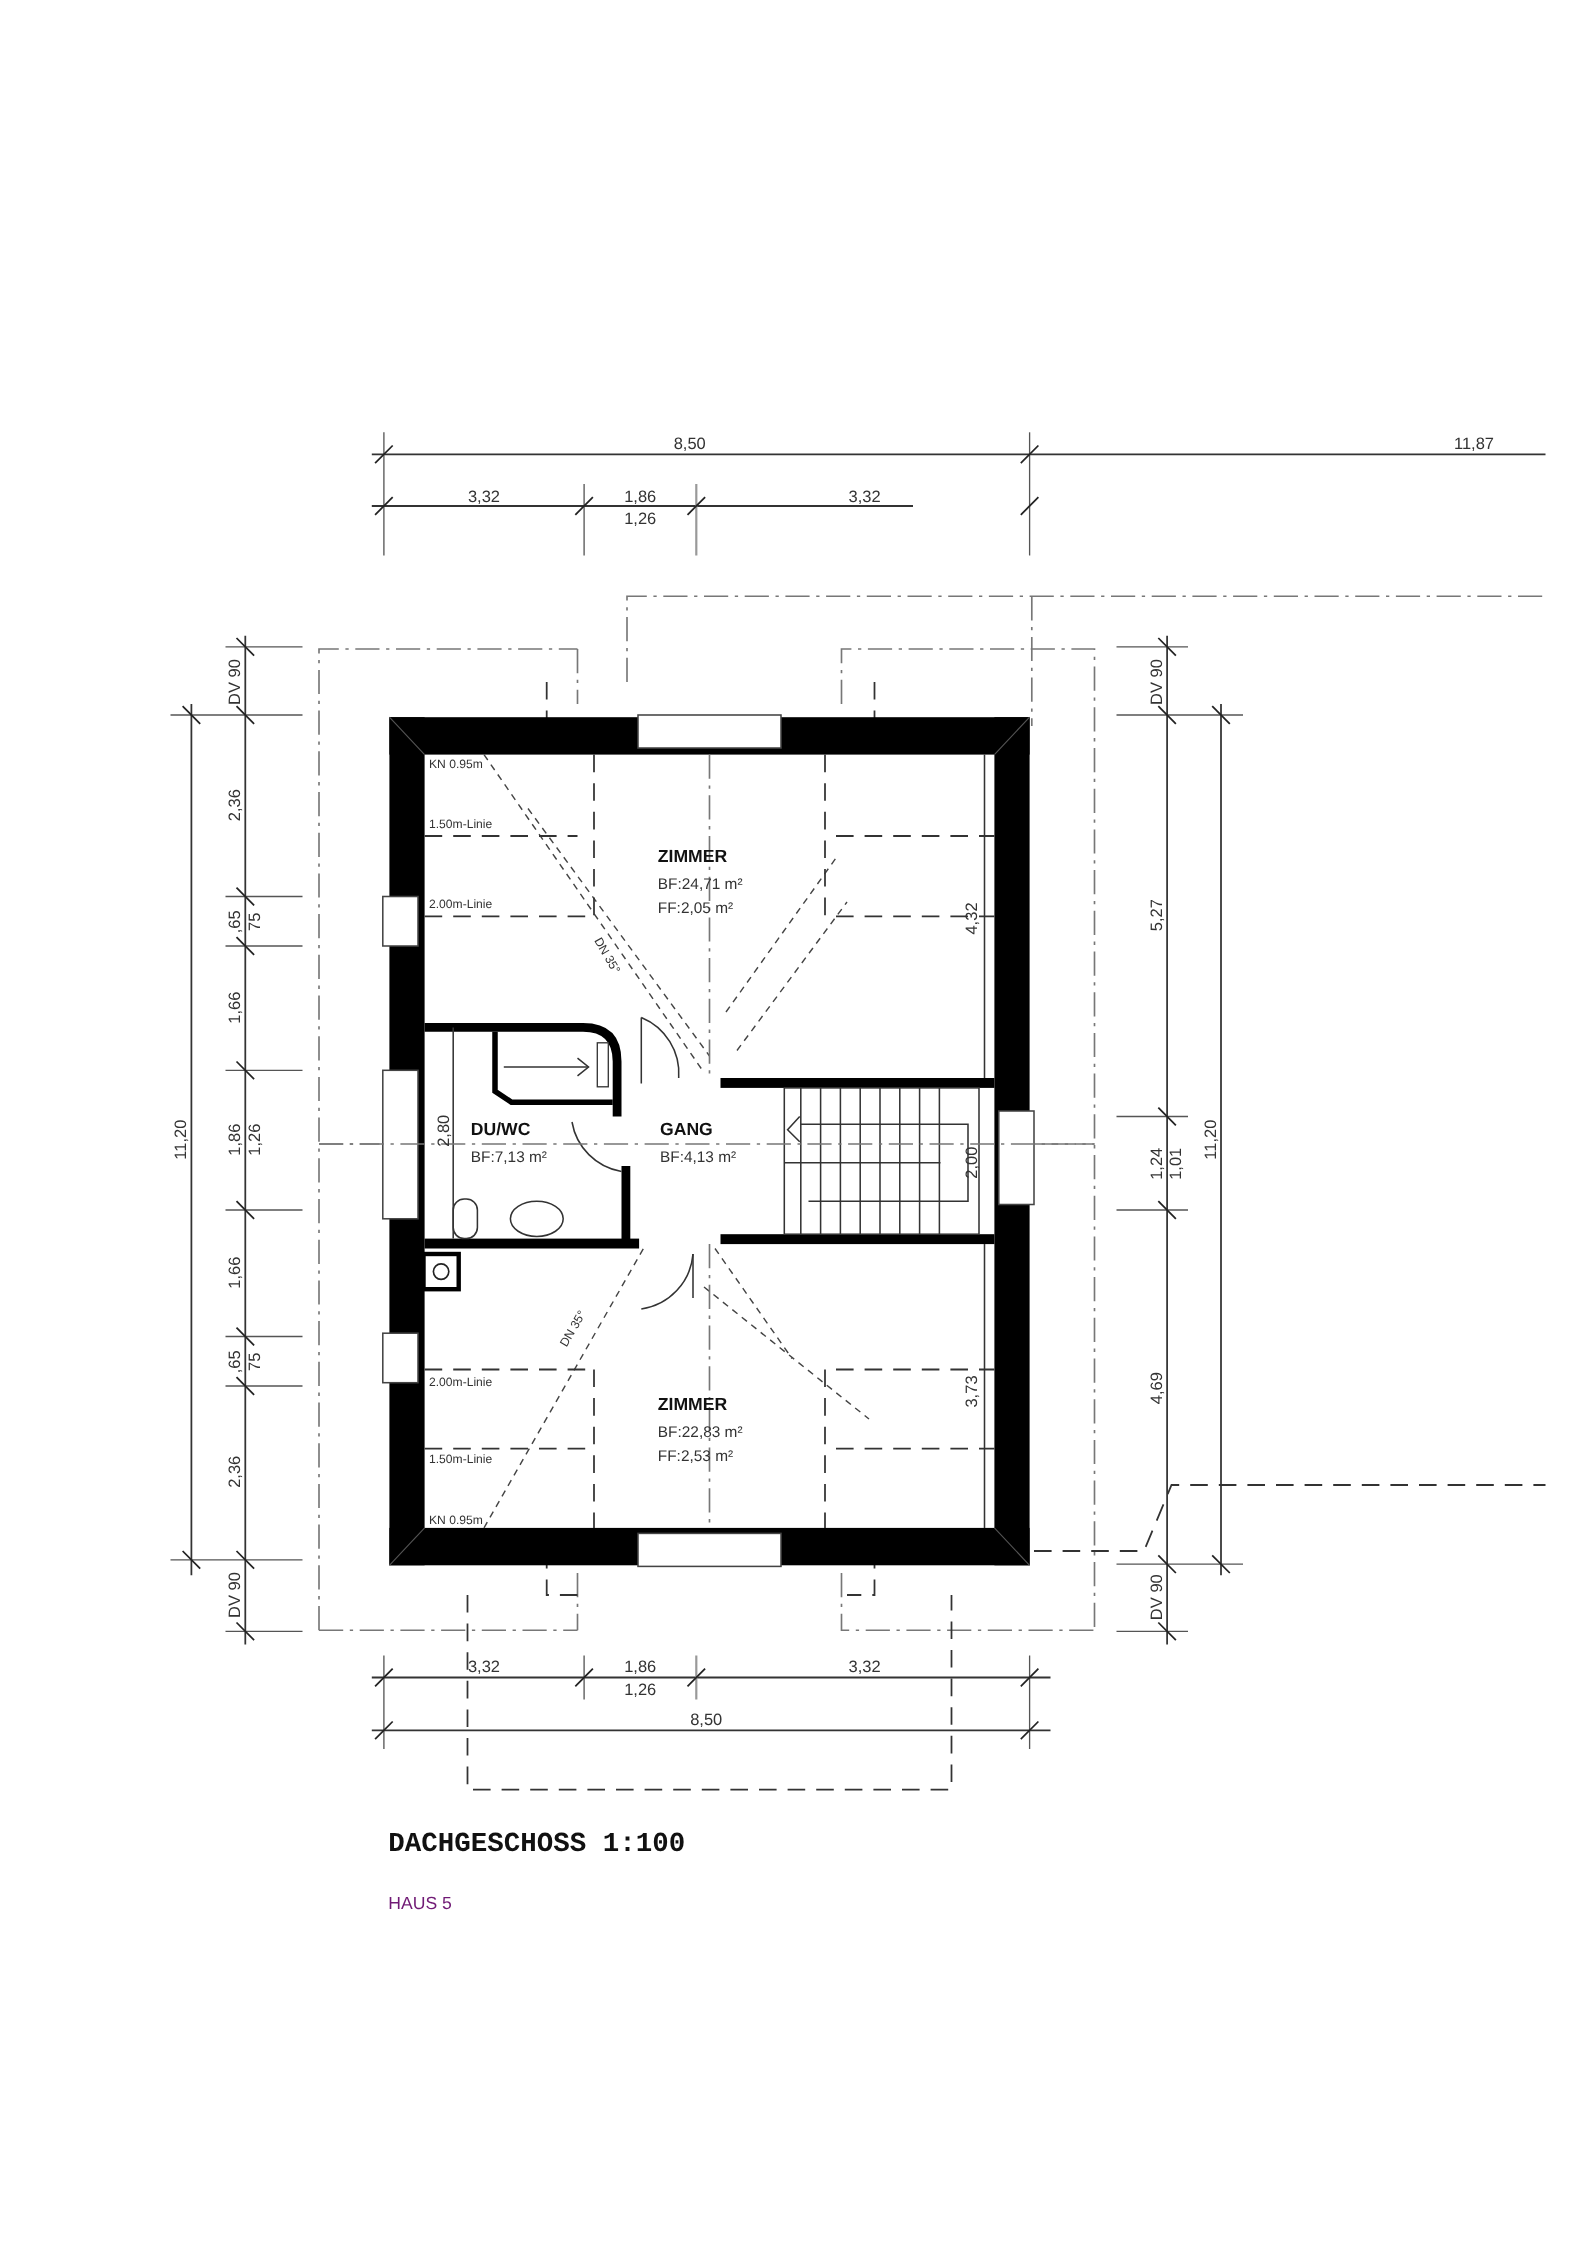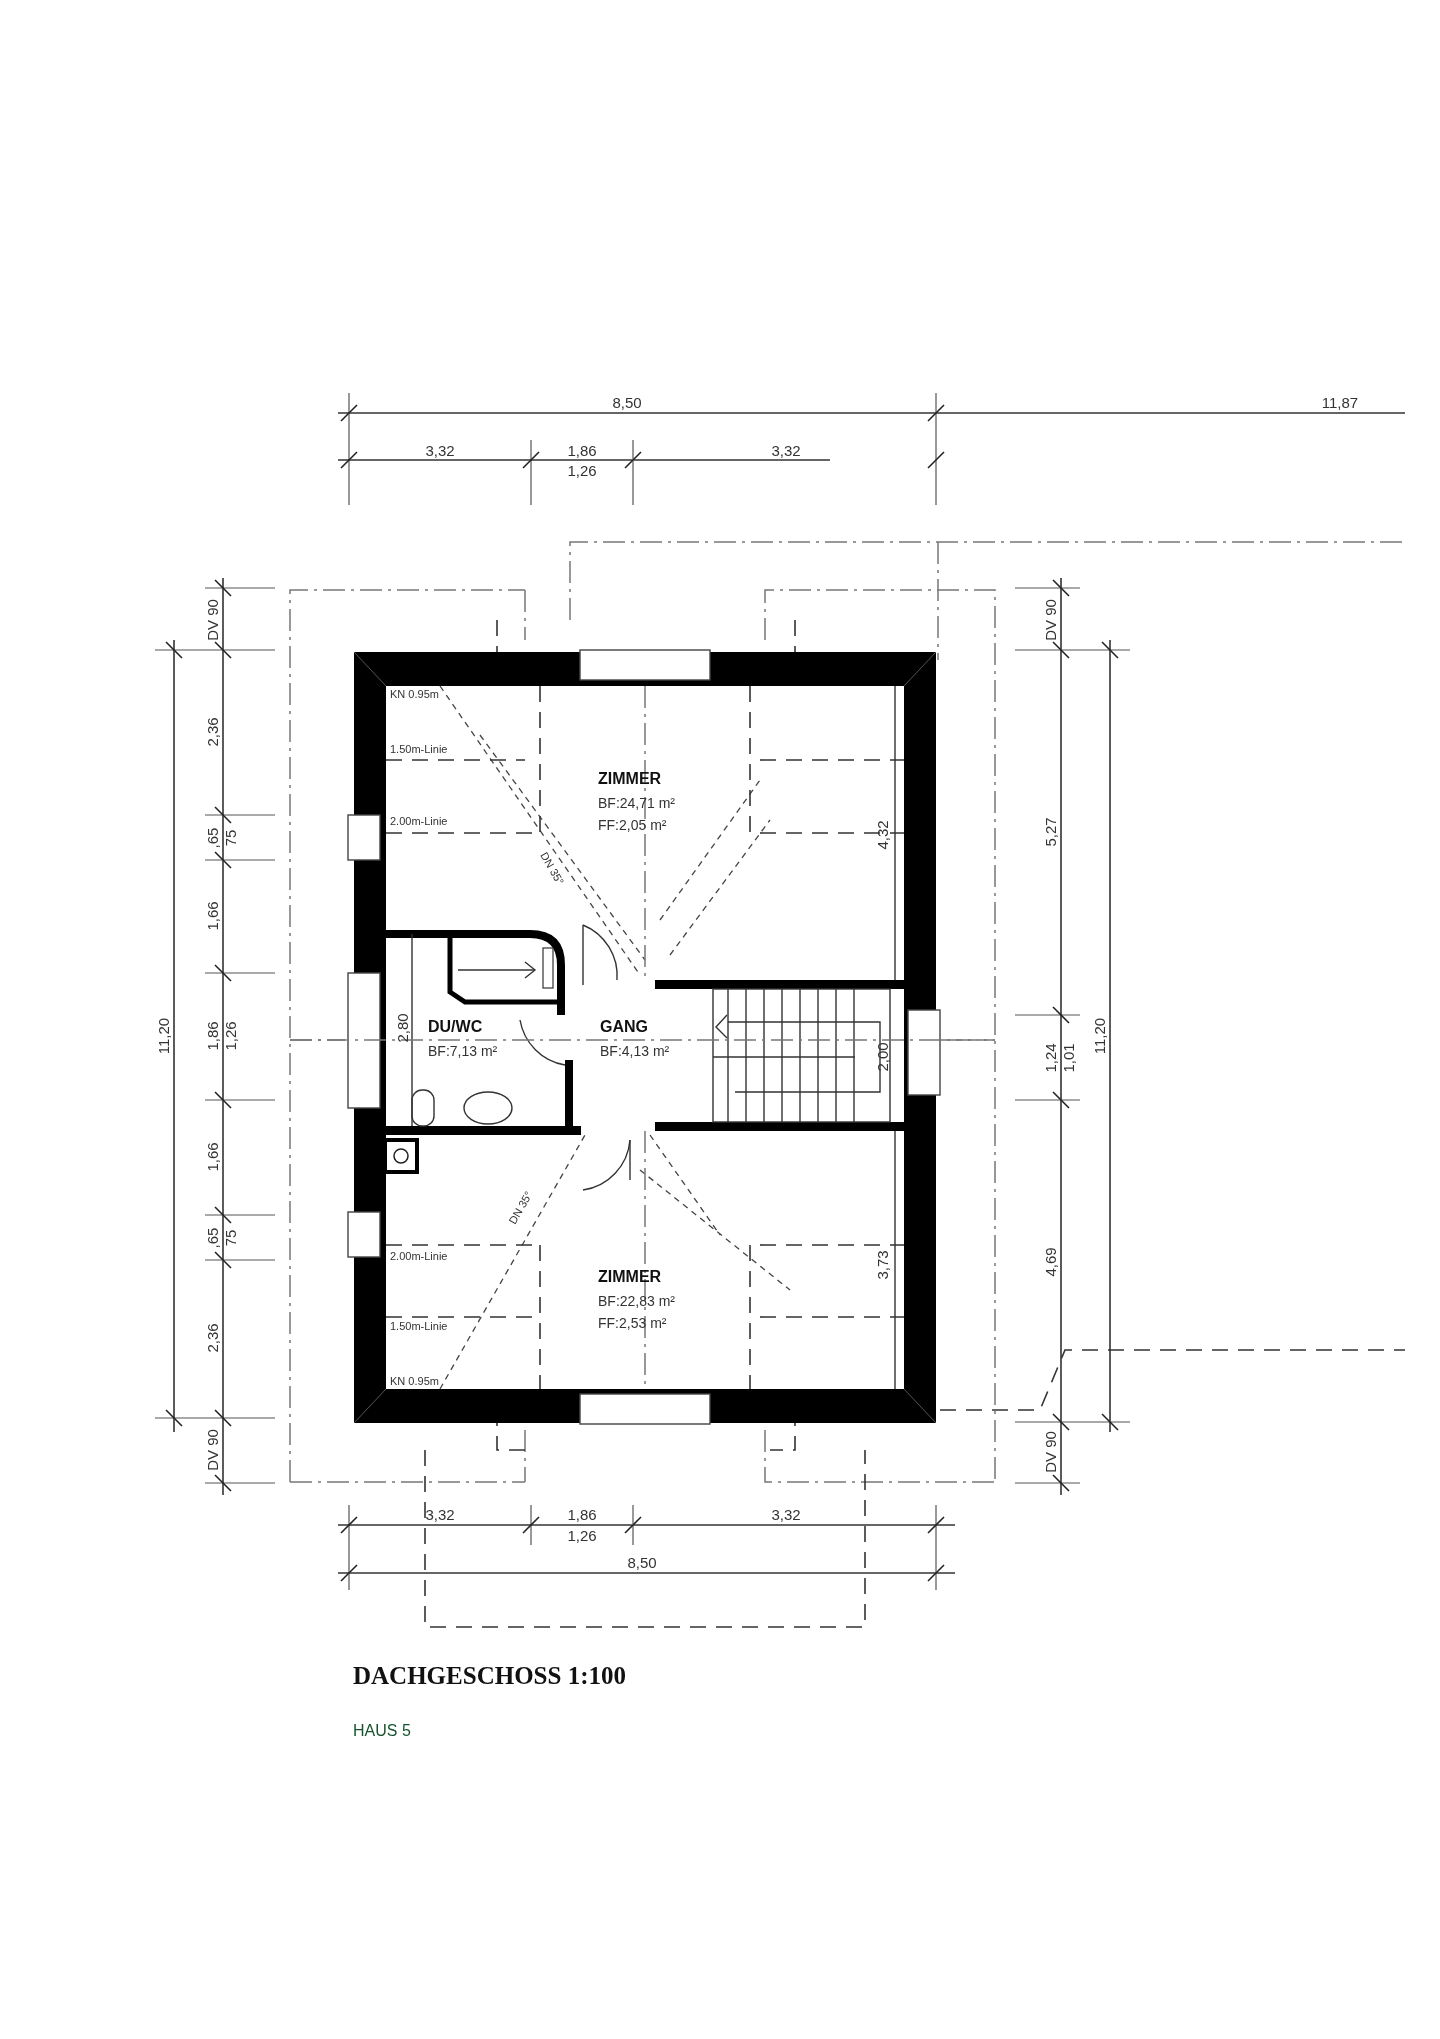--- a/index.html
+++ b/index.html
@@ -2,22 +2,22 @@
 <html><head>
 <meta charset="utf-8">
 <style>
   html, body { margin: 0; padding: 0; background: #ffffff; }
   body { width: 1440px; height: 2039px; position: relative; overflow: hidden; font-family: "Liberation Sans", sans-serif; }
   svg { position: absolute; left: 0; top: 0; }
   .dim { font-family: "Liberation Sans", sans-serif; font-size: 15px; fill: #333; }
   .lbl-small { font-family: "Liberation Sans", sans-serif; font-size: 11px; fill: #333; }
   .room-name { font-family: "Liberation Sans", sans-serif; font-size: 16px; font-weight: bold; fill: #111; }
   .room-area { font-family: "Liberation Sans", sans-serif; font-size: 14px; fill: #333; }
-  .title { position: absolute; left: 353px; top: 1662px; font-size: 25px; font-weight: bold; color: #111; font-family: Liberation Serif, serif; }
-  .subtitle { position: absolute; left: 353px; top: 1722px; font-size: 16px; color: #14532d; font-family: "Liberation Sans", sans-serif; }
+  .title { position: absolute; left: 353px; top: 1662px; font-size: 25px; font-weight: bold; color: #111; font-family: Liberation Mono, monospace; }
+  .subtitle { position: absolute; left: 353px; top: 1722px; font-size: 16px; color: #701a75; font-family: "Liberation Sans", sans-serif; }
   .dl { stroke: #333; stroke-width: 1.6; fill: none; }
   .tick { stroke: #222; stroke-width: 1.6; }
   .ext { stroke: #555; stroke-width: 1.2; }
   .dashdot { stroke: #777; stroke-width: 1.5; fill: none; stroke-dasharray: 22 6 3 6; }
   .dash { stroke: #333; stroke-width: 1.6; fill: none; stroke-dasharray: 16 10; }
   .dashfine { stroke: #444; stroke-width: 1.3; fill: none; stroke-dasharray: 6 5; }
   .thin { stroke: #333; stroke-width: 1.4; fill: none; }
   .wall { fill: #000; }
 </style>
 </head>

